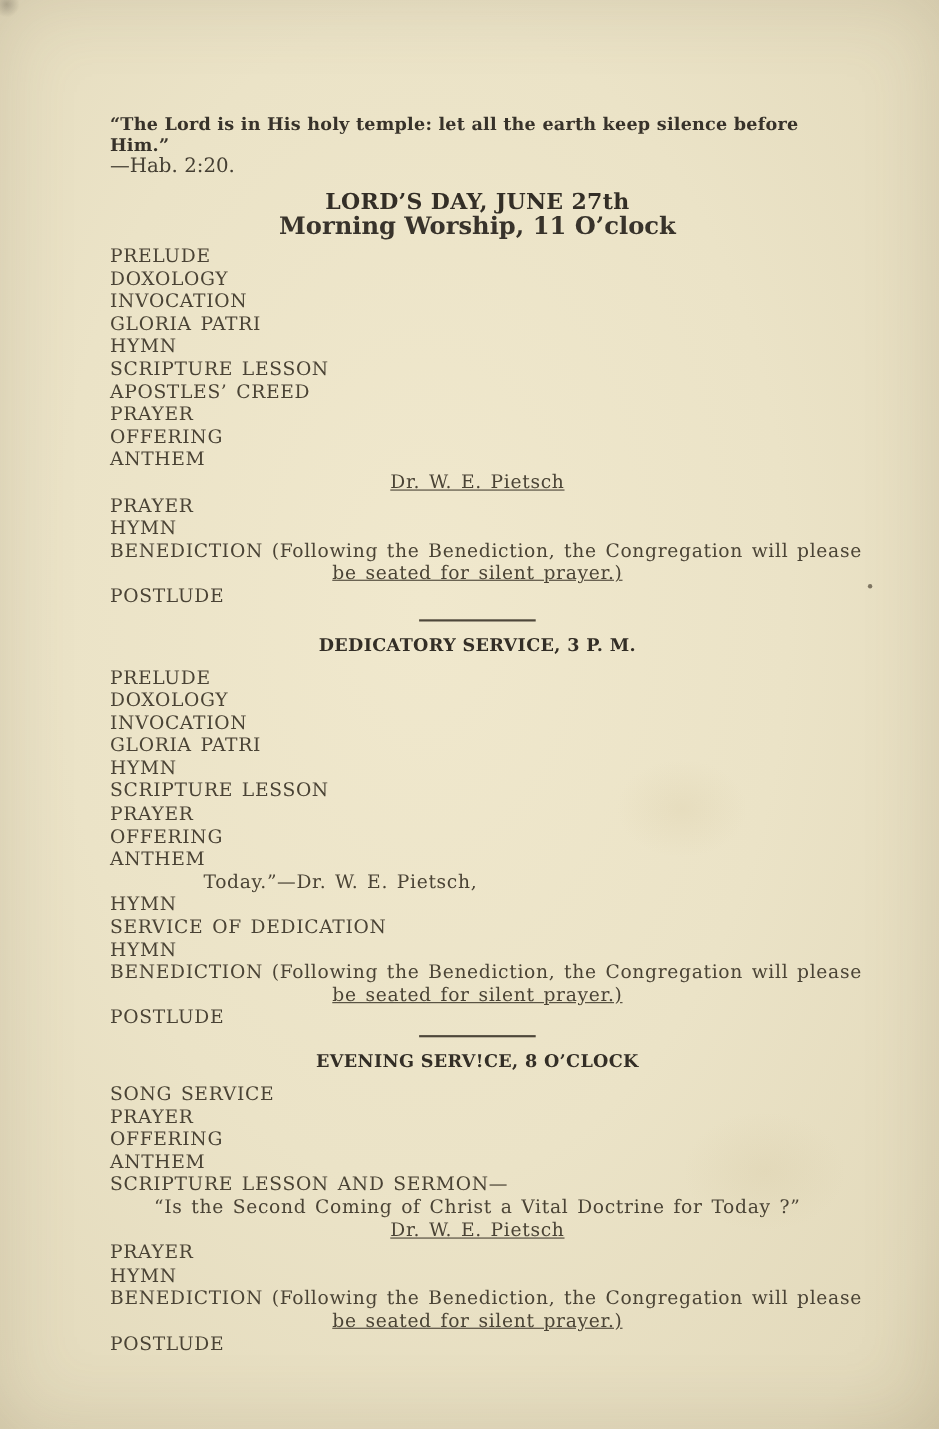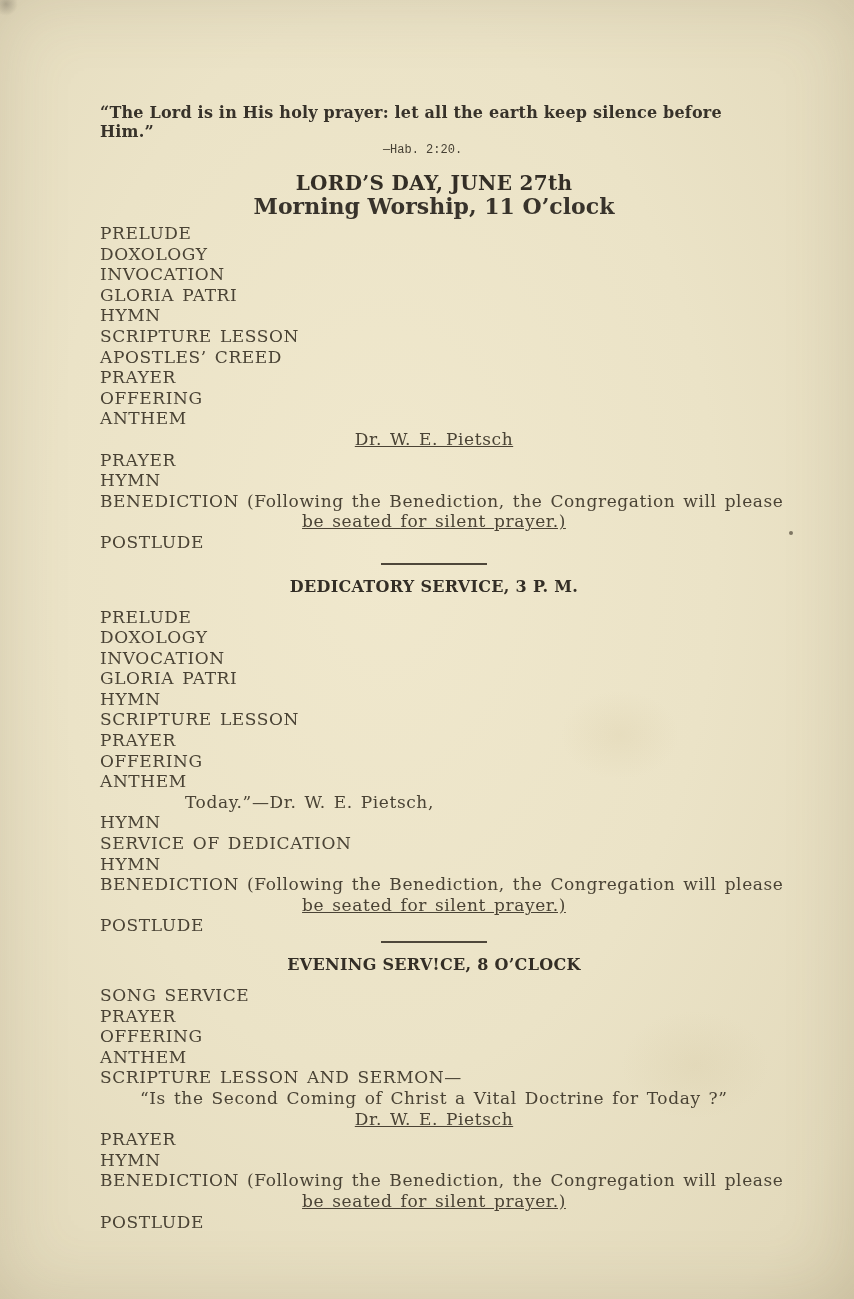--- a/index.html
+++ b/index.html
@@ -27,26 +27,25 @@
   }
   .quote{
     margin-top:103px;
     font-weight:bold;
     font-size:16px;
     line-height:19px;
     letter-spacing:0.2px;
     color:#37322a;
   }
   .quote-ref{
-    font-size:12px;
+    font-size:18px;
     line-height:19px;
-    text-align:center;
+    text-align:left;
     padding-right:23px;
     color:#453f33;
-    font-family:Liberation Mono, monospace;
   }
   .svc-title{
     margin:10px 0 0 0;
     text-align:center;
     font-size:20px;
     line-height:26px;
     font-weight:bold;
     letter-spacing:0.3px;
     color:#332e26;
   }
@@ -111,21 +110,21 @@
 <body>
 
 <div class="paper">
   <div class="artifact corner"></div>
   <div class="artifact speck1"></div>
   <div class="artifact stain1"></div>
   <div class="artifact stain2"></div>
 
   <div class="content">
 
-    <div class="quote">“The Lord is in His holy prayer: let all the earth keep silence before Him.”</div>
+    <div class="quote">“The Lord is in His holy temple: let all the earth keep silence before Him.”</div>
     <div class="quote-ref">—Hab. 2:20.</div>
 
     <h1 class="svc-title">LORD’S DAY, JUNE 27th</h1>
     <h2 class="svc-subtitle">Morning Worship, 11 O’clock</h2>
 
     <div class="order">
       <div class="line">PRELUDE</div>
       <div class="line">DOXOLOGY</div>
       <div class="line">INVOCATION</div>
       <div class="line">GLORIA PATRI</div>

